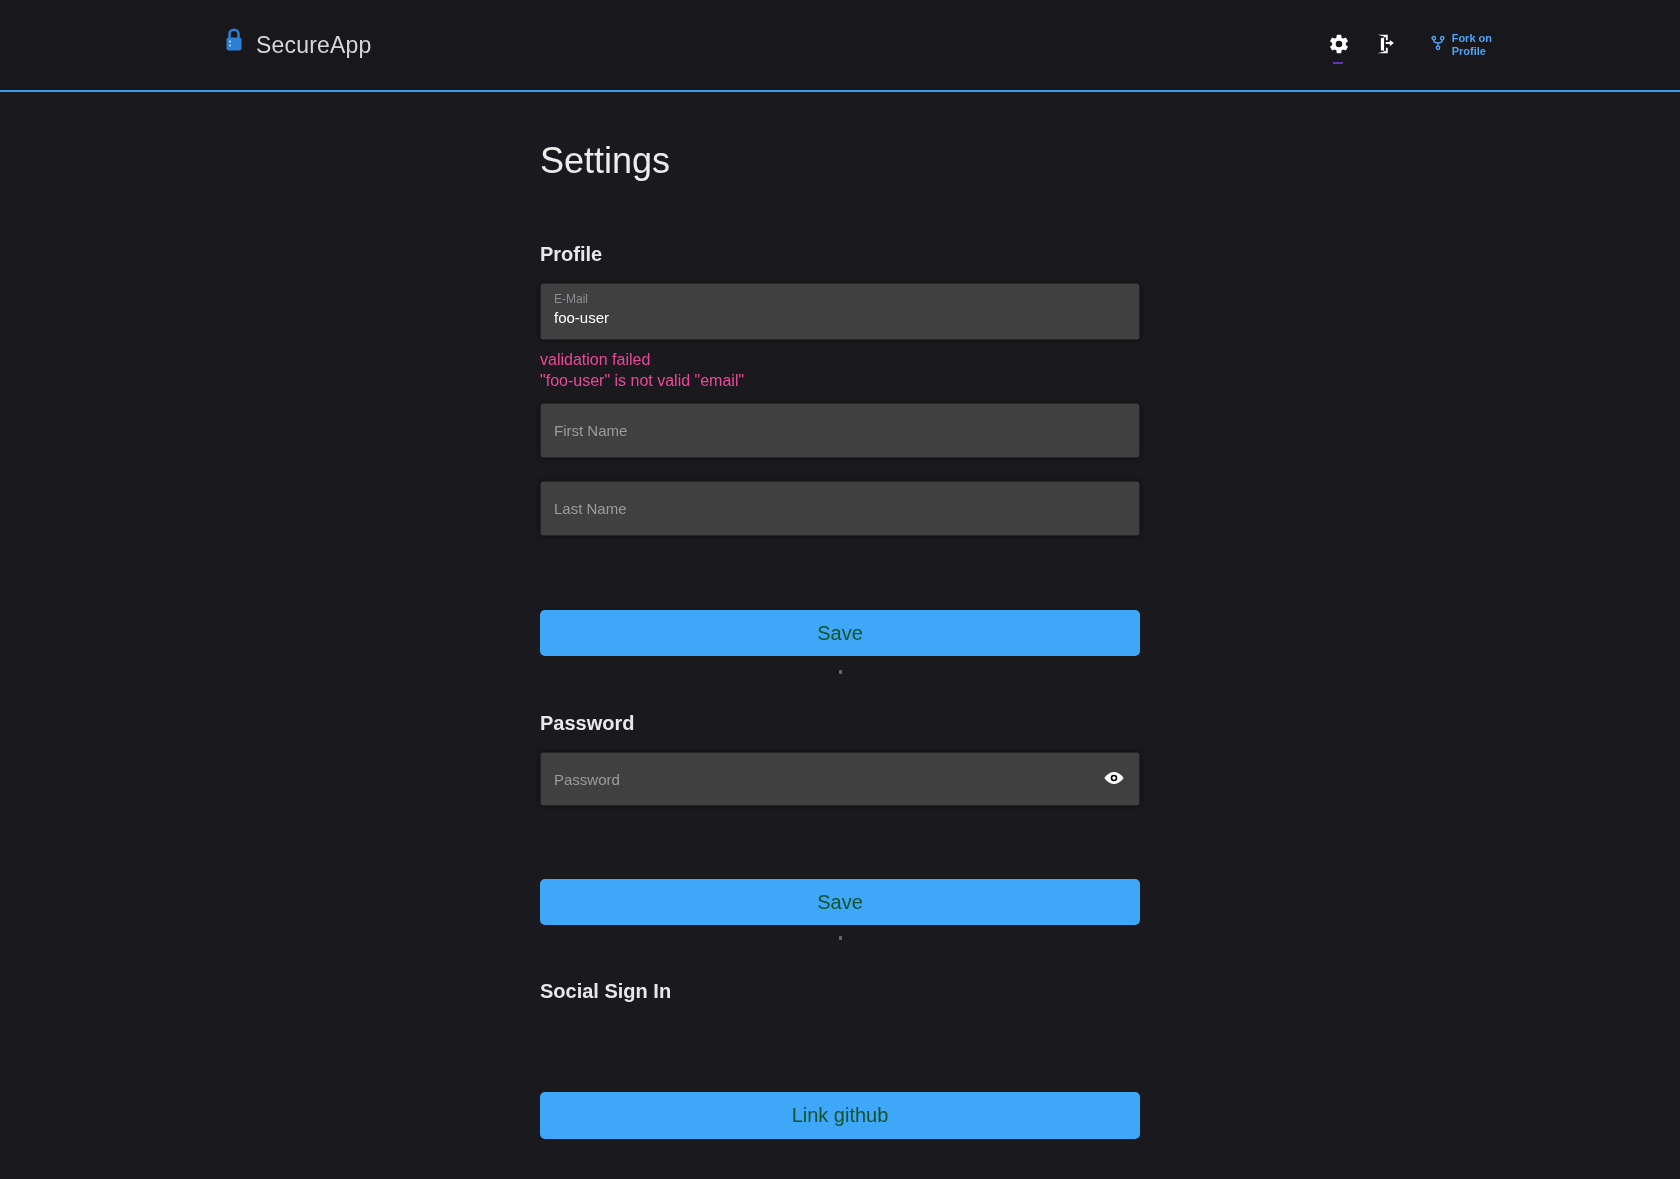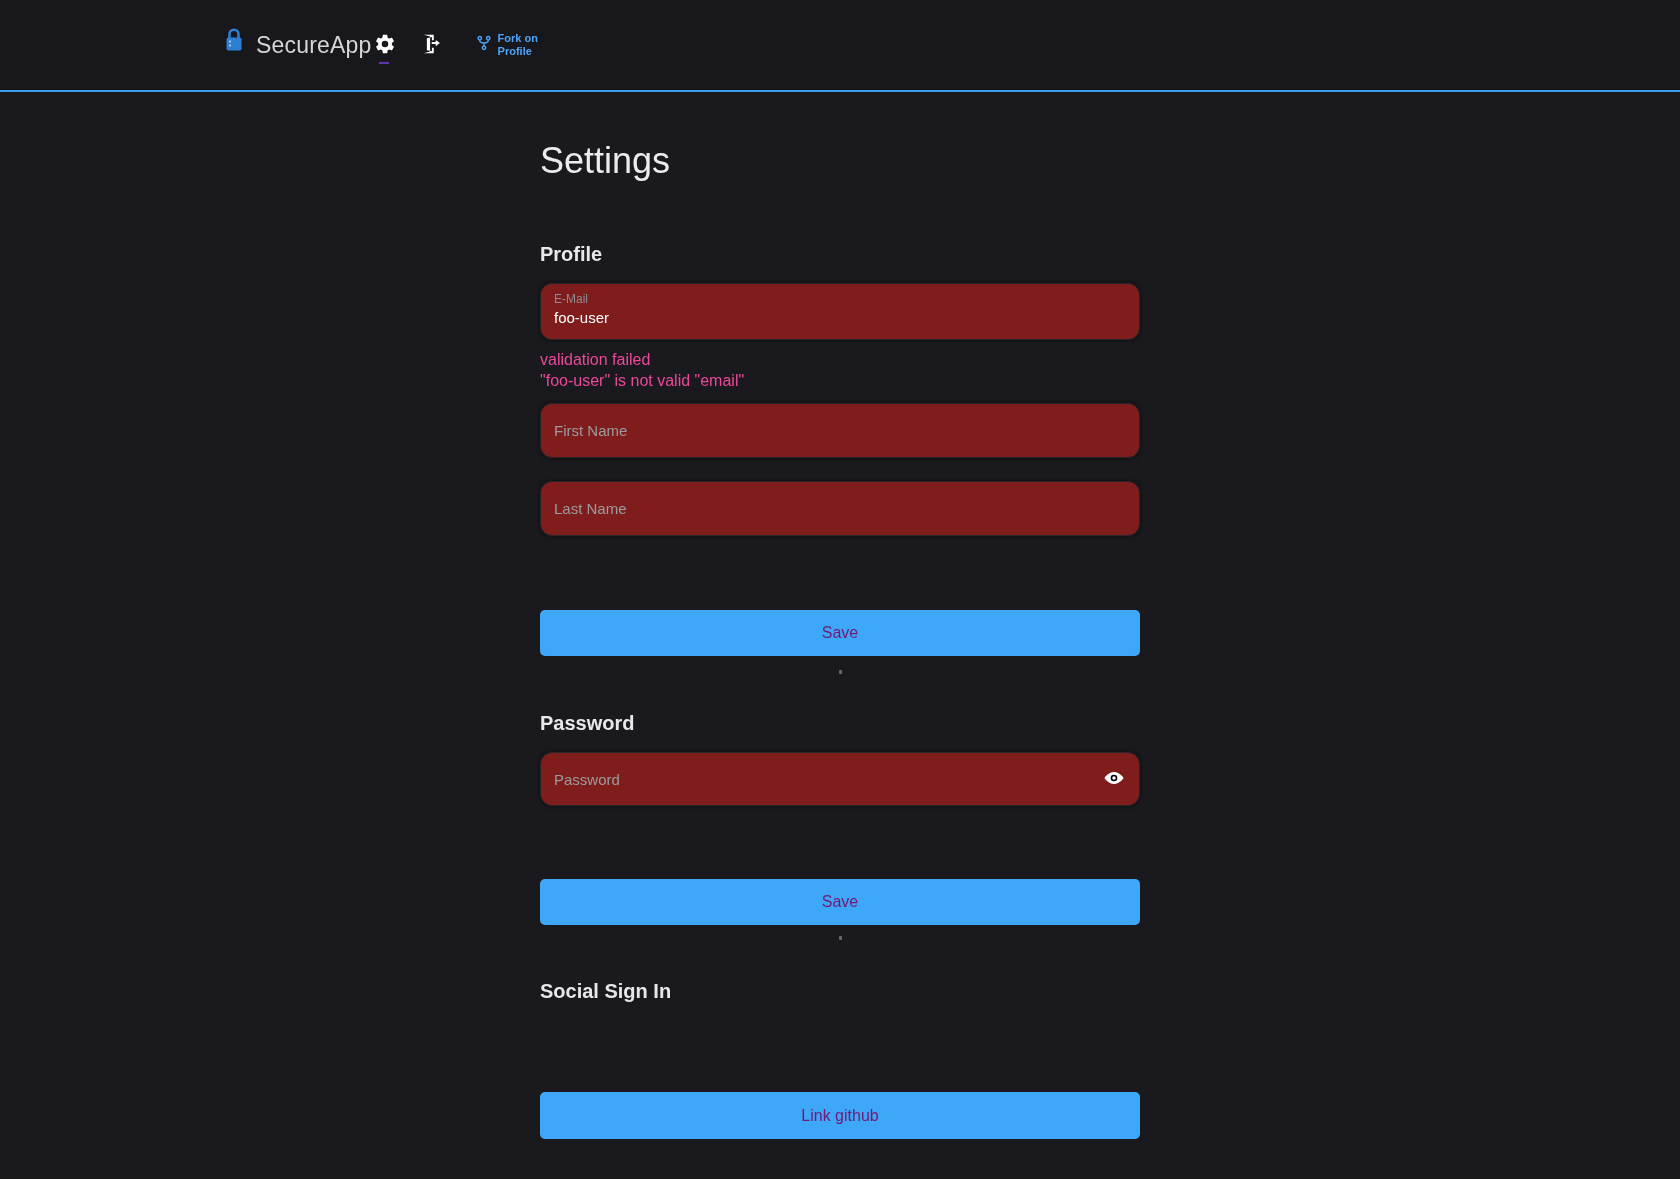--- a/index.html
+++ b/index.html
@@ -10,20 +10,21 @@
     color: #e8e8e8;
   }
 
   
   .header {
     height: 92px;
     background: #18181c;
     border-bottom: 2px solid #3a9bec;
     display: flex;
     align-items: center;
+    justify-content: space-between;
     padding: 0 188px 0 222px;
   }
   .brand { display: flex; align-items: center; gap: 10px; }
   .brand .lock-svg { width: 24px; height: 26px; margin-top: -6px; }
   .brand-name { font-size: 23px; color: #d6d6d8; letter-spacing: 0.2px; }
 
   .header-actions { display: flex; align-items: center; gap: 20px; }
   .icon-btn {
     width: 26px; height: 26px;
     display: flex; align-items: center; justify-content: center;
@@ -55,23 +56,23 @@
     font-weight: 700;
     color: #e8e8e8;
   }
   .section-title.profile { margin-top: 61px; }
   .section-title.password { margin-top: 38px; }
   .section-title.social { margin-top: 40px; }
 
   
   .field {
     width: 100%;
-    background: #7f1d1d;
+    background: #404040;
     border: 1px solid #26262b;
-    border-radius: 12px;
+    border-radius: 3px;
     box-shadow: 0 0 4px rgba(0,0,0,0.6);
   }
   .email-field {
     margin-top: 17px;
     height: 57px;
     padding: 8px 13px 0 13px;
     cursor: text;
   }
   .email-label { font-size: 12px; color: #8d8d92; }
   .email-value { font-size: 15px; color: #ffffff; margin-top: 3px; }
@@ -104,23 +105,23 @@
     width: 22px; height: 22px;
     background: none; border: none; padding: 0; cursor: pointer;
     display: flex; align-items: center; justify-content: center;
   }
 
   .primary-btn {
     display: block;
     width: 100%;
     height: 46px;
     background: #3fa7f7;
-    color: #701a75;
+    color: #14532d;
     font-family: "Liberation Sans", sans-serif;
-    font-size: 16px;
+    font-size: 20px;
     border: none;
     border-radius: 5px;
     cursor: pointer;
   }
   .save-profile  { margin-top: 74px; }
   .save-password { margin-top: 73px; }
   .link-github   { margin-top: 89px; height: 47px; }
 
   .tiny-dot {
     width: 3px; height: 4px;

